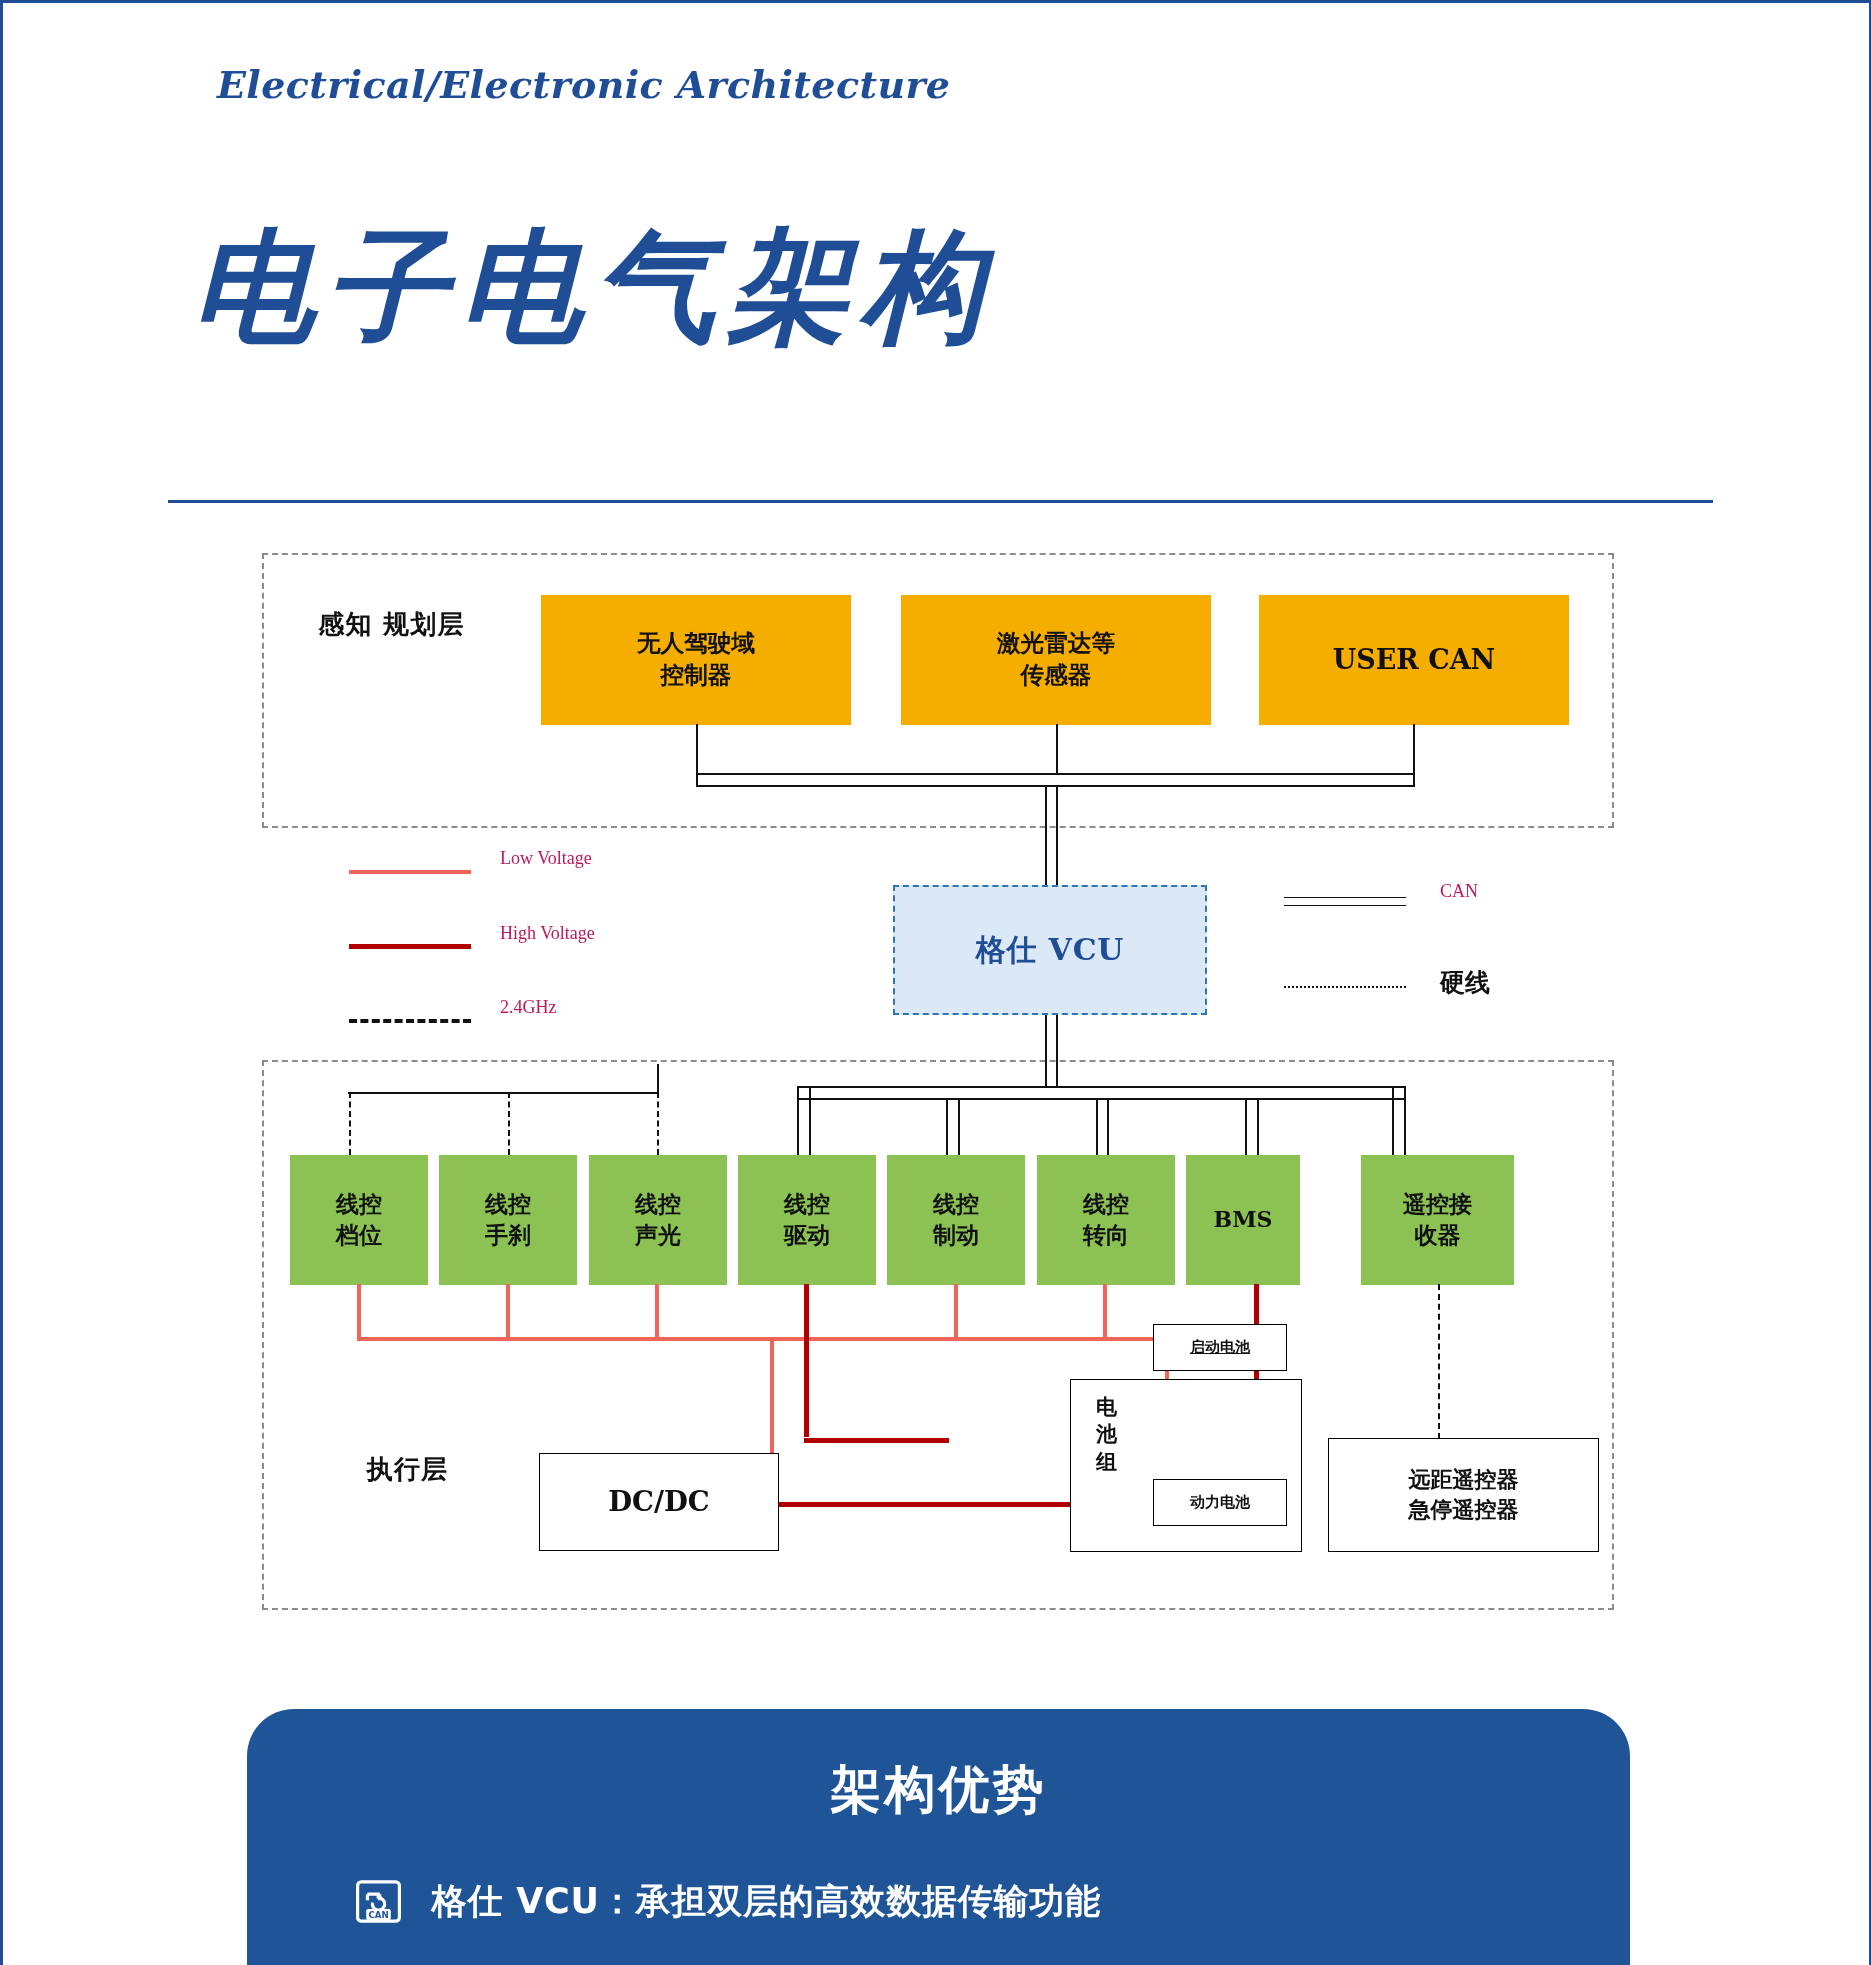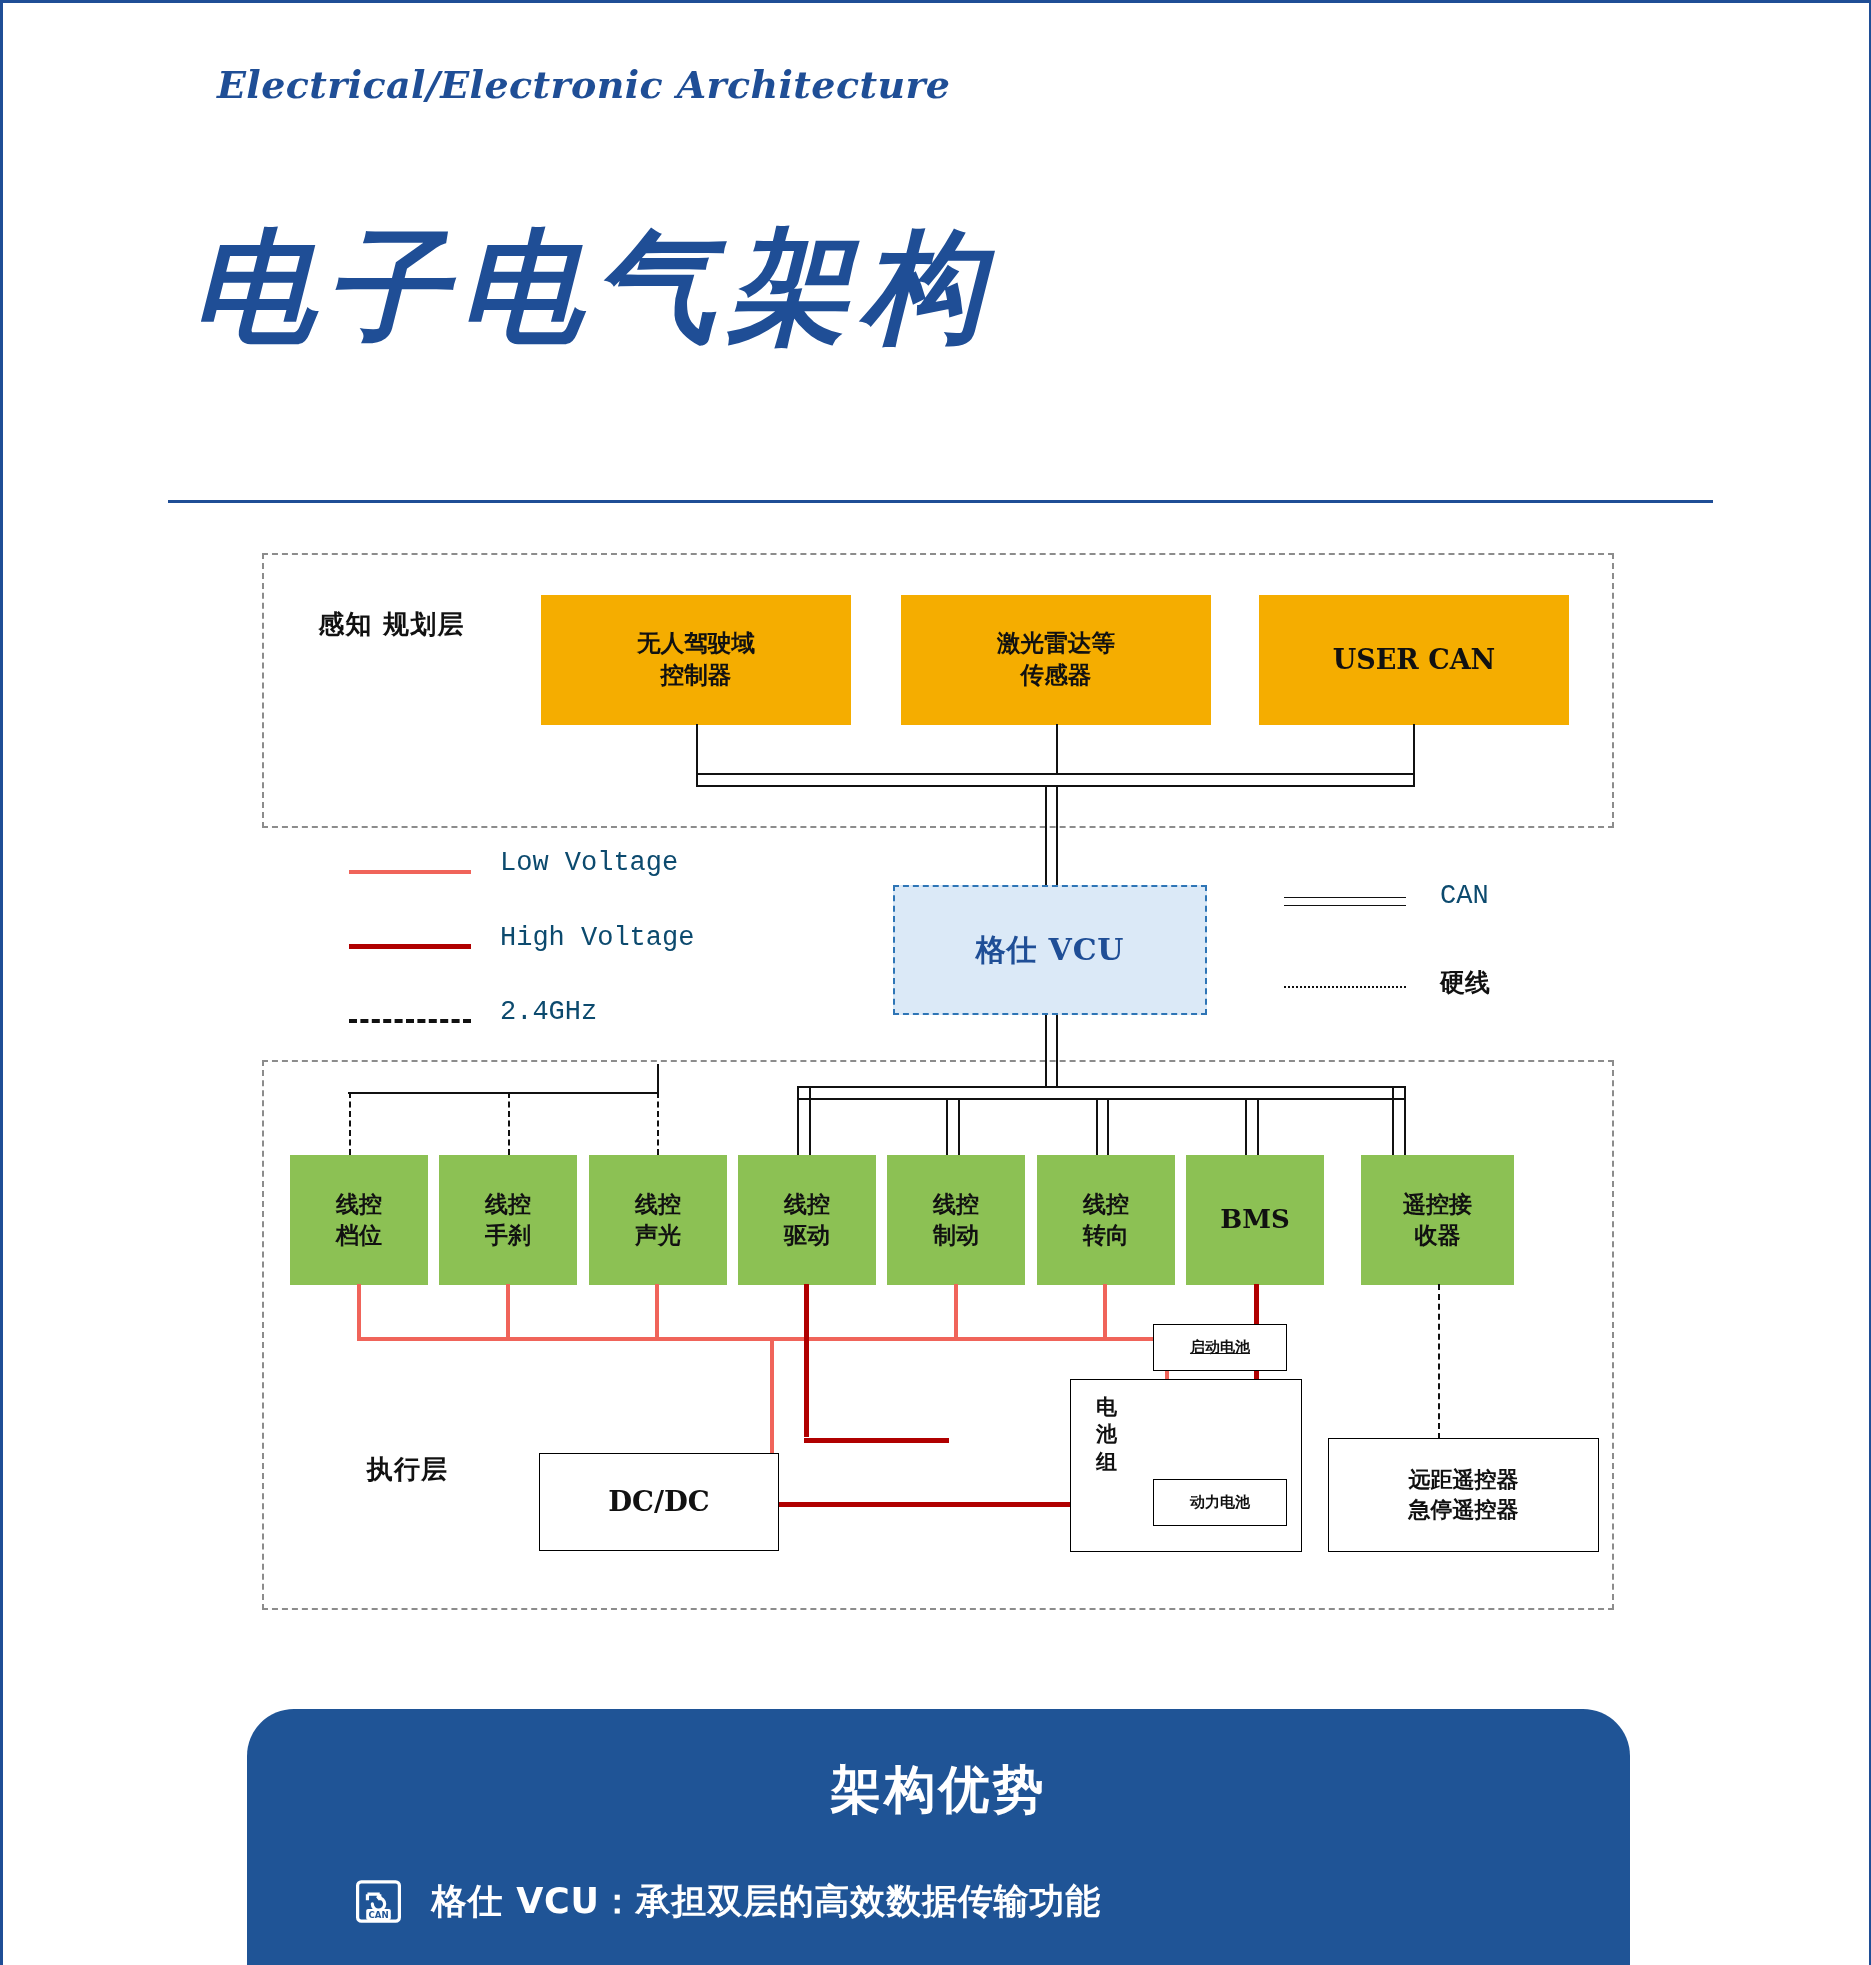--- a/index.html
+++ b/index.html
@@ -115,21 +115,21 @@
   
   #node-vcu { left: 890px; top: 882px; width: 314px; height: 130px; }
 
   
   #node-gear    { left: 287px;  top: 1152px; width: 138px; height: 130px; }
   #node-brake-h { left: 436px; top: 1152px; width: 138px; height: 130px; }
   #node-light   { left: 586px; top: 1152px; width: 138px; height: 130px; }
   #node-drive   { left: 735px; top: 1152px; width: 138px; height: 130px; }
   #node-brake   { left: 884px; top: 1152px; width: 138px; height: 130px; }
   #node-steer   { left: 1034px; top: 1152px; width: 138px; height: 130px; }
-  #node-bms     { left: 1183px; top: 1152px; width: 138px; height: 130px; font-size: 26px; font-family:"DejaVu Serif",serif; }
+  #node-bms     { left: 1183px; top: 1152px; width: 114px; height: 130px; font-size: 22px; font-family:"DejaVu Serif",serif; }
   #node-remote  { left: 1358px; top: 1152px; width: 153px; height: 130px; }
 
   #node-dcdc    { left: 536px; top: 1450px; width: 240px; height: 98px;
                   font-family: "DejaVu Serif", serif; font-size: 27.5px; }
   #node-battery { left: 1067px; top: 1376px; width: 232px; height: 173px; }
   #node-remotes { left: 1325px; top: 1435px; width: 271px; height: 114px; font-size: 22px; }
 
   .battery-label {
     position: absolute;
     left: 1079px;
@@ -167,23 +167,23 @@
   .hv-h  { background: #b00000; height: 4.7px; }
   .hv-v  { background: #b00000; width: 4.7px; }
   .dash-v {
     border-left: 2.8px dashed #111111;
     width: 0;
   }
 
   
   .legend-text {
     position: absolute;
-    font-family: Liberation Mono, monospace;
-    font-size: 27px;
-    color: #0c4a6e;
+    font-family: Liberation Serif, serif;
+    font-size: 18px;
+    color: #be185d;
   }
   .legend-cn {
     position: absolute;
     font-family: "DejaVu Sans", sans-serif;
     font-weight: bold;
     font-size: 25px;
     color: #111;
   }
   .sw-lv { position: absolute; height: 3.9px; background: #f0645a; }
   .sw-hv { position: absolute; height: 4.7px; background: #b00000; }

